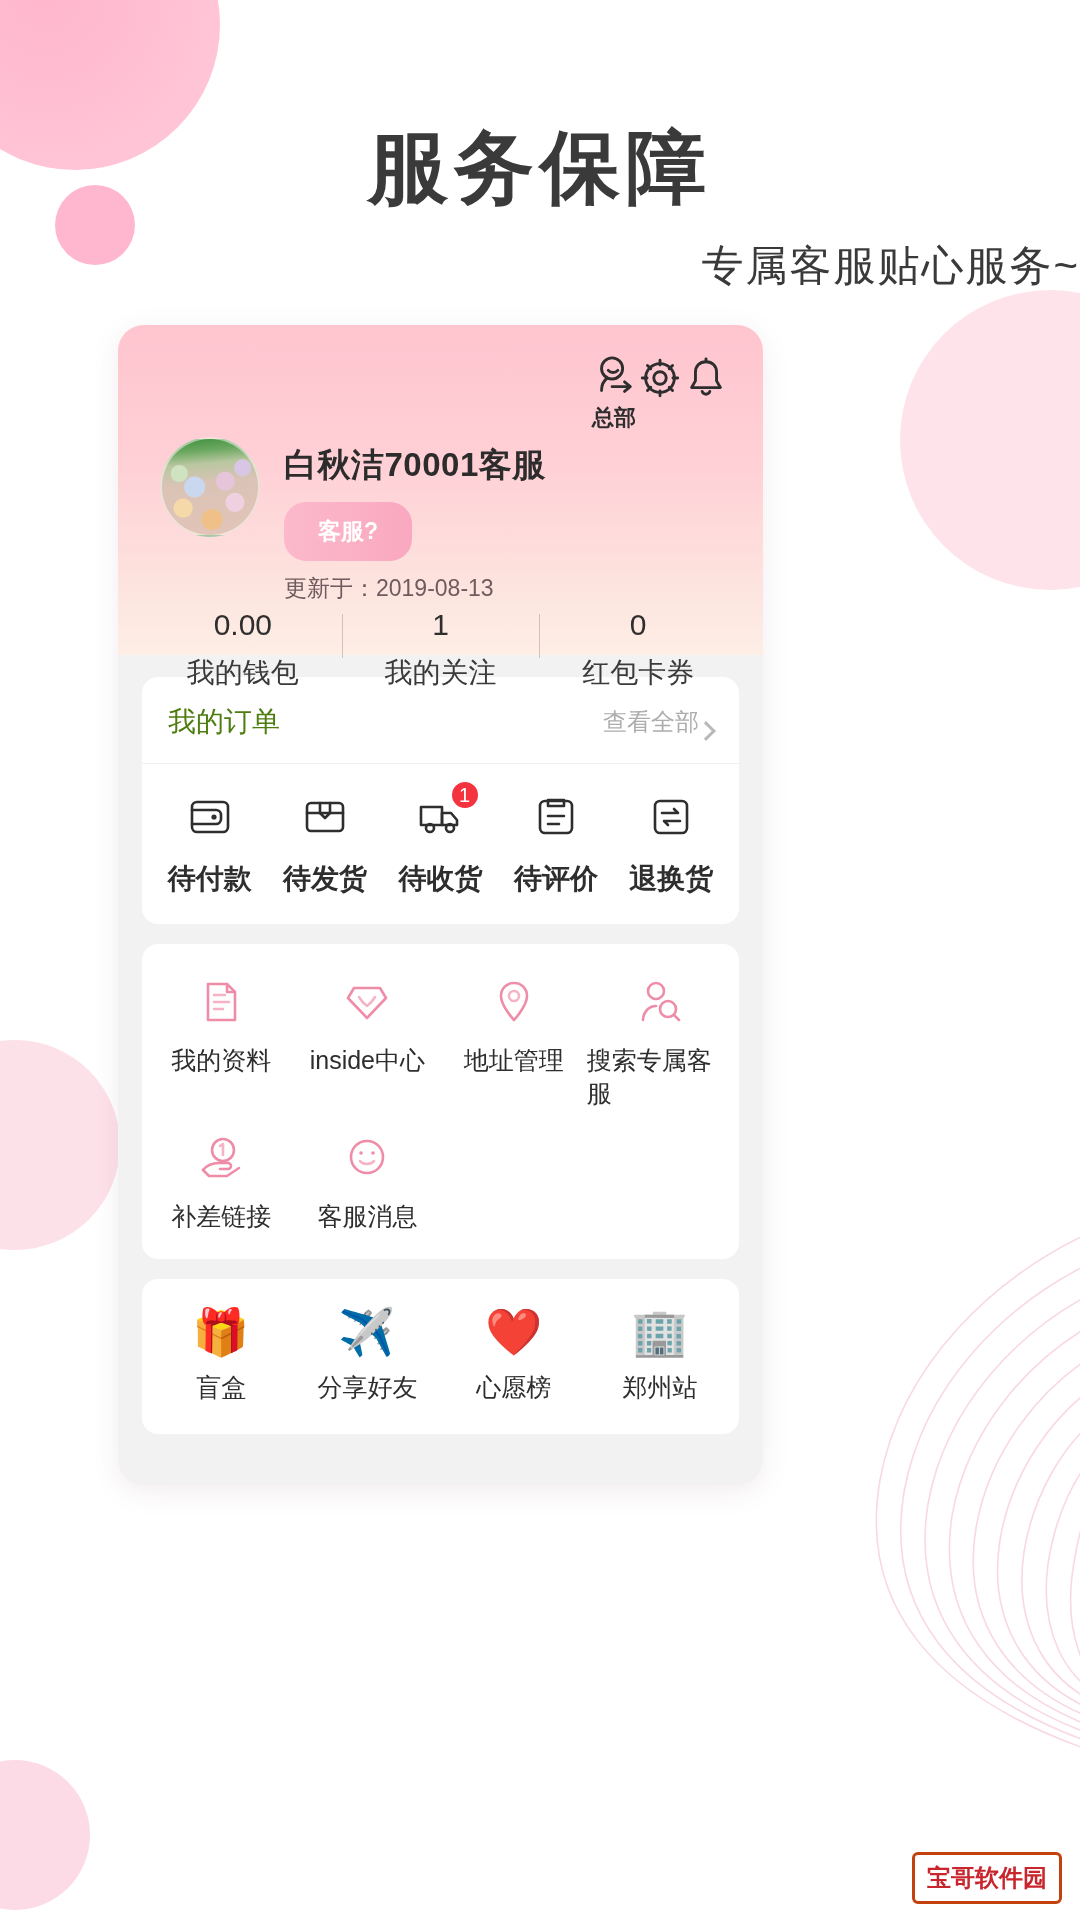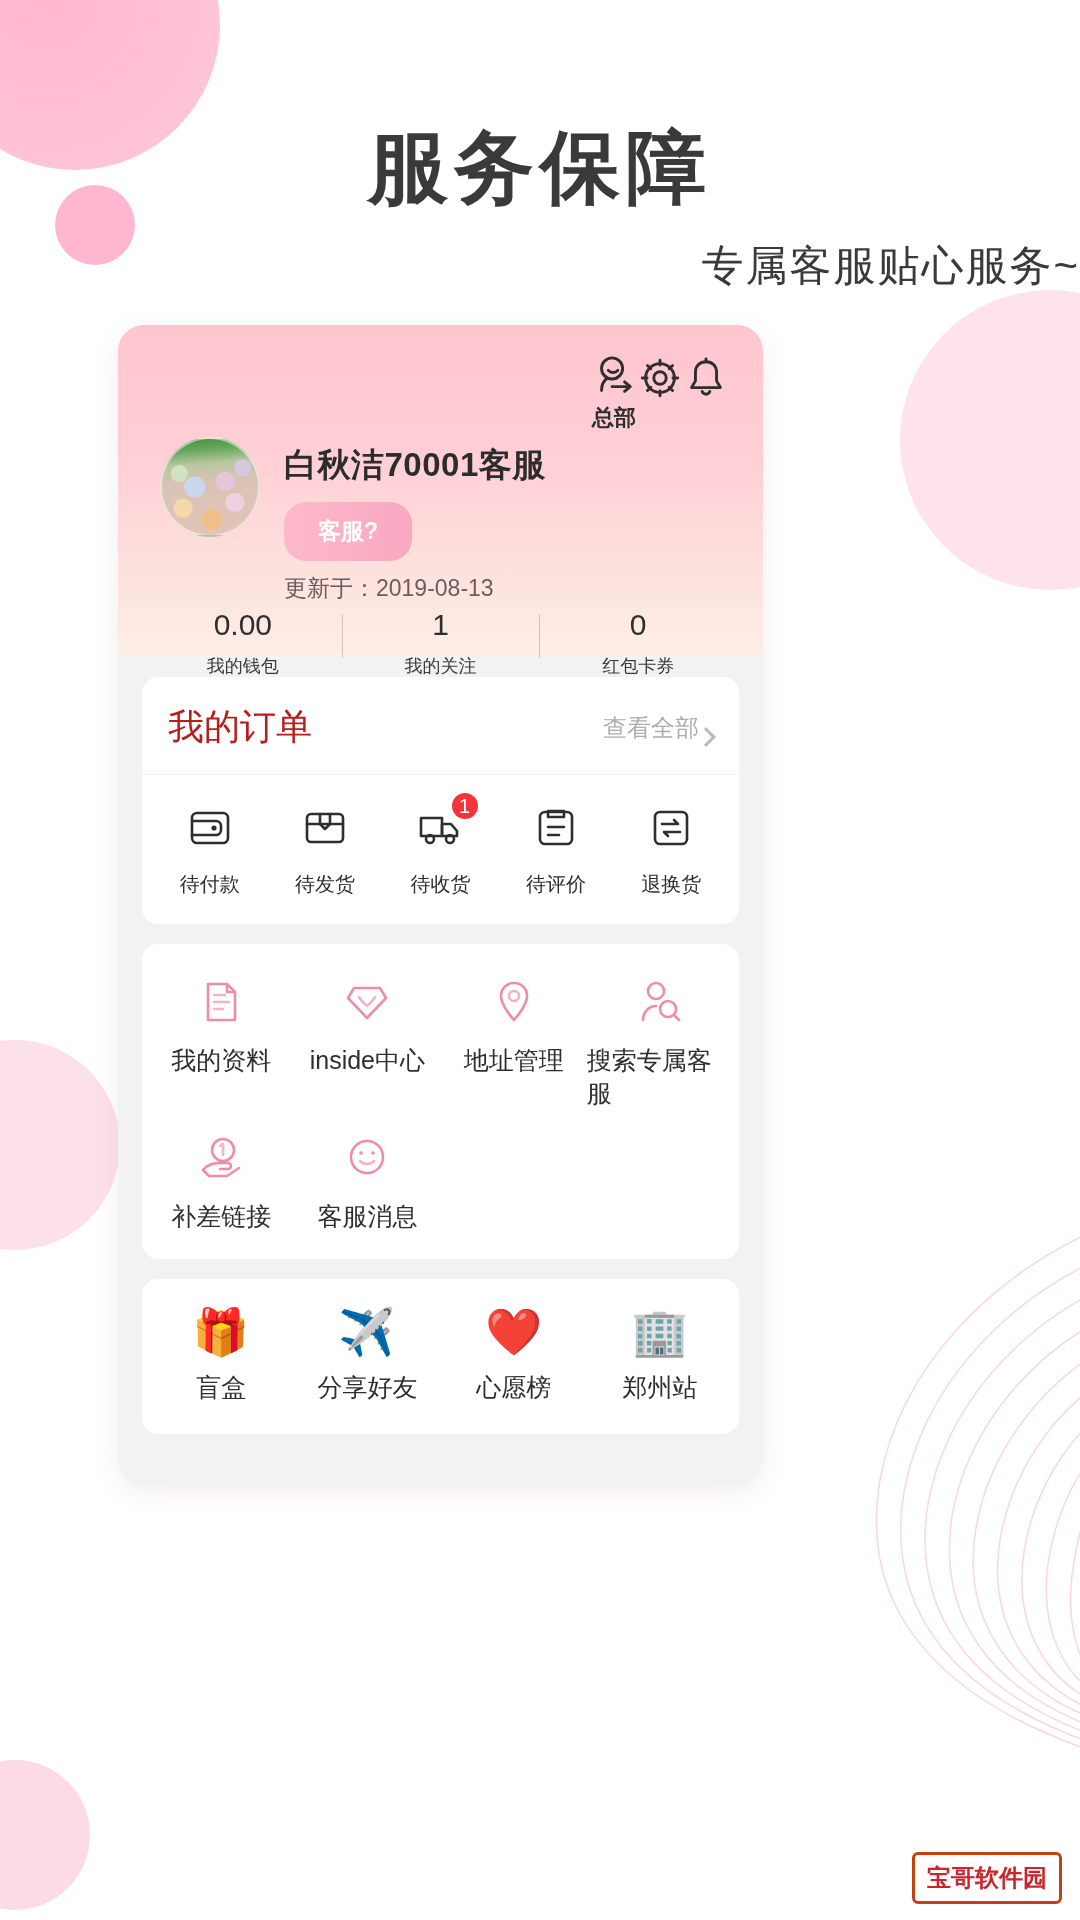--- a/index.html
+++ b/index.html
@@ -79,44 +79,44 @@
     display: inline-block; margin-top: 14px; padding: 14px 34px; border-radius: 22px;
     background: linear-gradient(90deg, #fcb9cb 0%, #f9a8c0 100%);
     color: #ffffff; font-size: 23px; font-weight: 700;
   }
   .p-updated { margin-top: 12px; font-size: 23px; color: #6f5a5e; }
 
   
   .stats { display: flex; align-items: center; padding: 4px 0 0; }
   .stat { flex: 1; text-align: center; position: relative; }
   .stat-val { font-size: 30px; color: #2e2e2e; }
-  .stat-lab { font-size: 18px; color: #3a3a3a; margin-top: 12px; }
+  .stat-lab { font-size: 28px; color: #3a3a3a; margin-top: 12px; }
   .stat + .stat::before {
     content: ""; position: absolute; left: 0; top: 6px; width: 1px; height: 44px;
     background: rgba(140,110,115,.35);
   }
 
   
   .card {
     background: #ffffff; border-radius: 16px; margin: 0 24px 20px;
   }
   .card-head {
     display: flex; align-items: center; justify-content: space-between;
     padding: 26px 26px 22px; border-bottom: 1px solid #f0f0f0;
   }
-  .card-title { font-size: 36px; color: #b91c1c; }
+  .card-title { font-size: 28px; color: #4d7c0f; }
   .card-more { display: flex; align-items: flex-end; gap: 0; font-size: 24px; color: #adadad; }
   .chev { width: 14px; height: 14px; border-right: 3px solid #b9b9b9; border-top: 3px solid #b9b9b9;
           transform: rotate(45deg); }
 
   .grid { display: flex; padding: 26px 10px 26px; }
   .cell { flex: 1; display: flex; flex-direction: column; align-items: center; position: relative; }
   .cell-ico { width: 54px; height: 54px; position: relative; }
   .cell-ico svg { width: 54px; height: 54px; display: block; }
-  .cell-lab { margin-top: 16px; font-size: 20px; color: #2e2e2e; }
+  .cell-lab { margin-top: 16px; font-size: 28px; color: #2e2e2e; font-weight: bold; }
   .badge-dot {
     position: absolute; right: -12px; top: -10px; min-width: 30px; height: 30px;
     border-radius: 15px; background: #f5333f; color: #fff; font-size: 20px;
     display: flex; align-items: center; justify-content: center; padding: 0 7px;
     border: 2px solid #fff;
   }
 
   
   .svc-title { font-size: 28px; color: #2b2b2b; padding: 26px 26px 6px; }
   .svc-grid { display: flex; flex-wrap: wrap; padding: 10px 6px 26px; }

